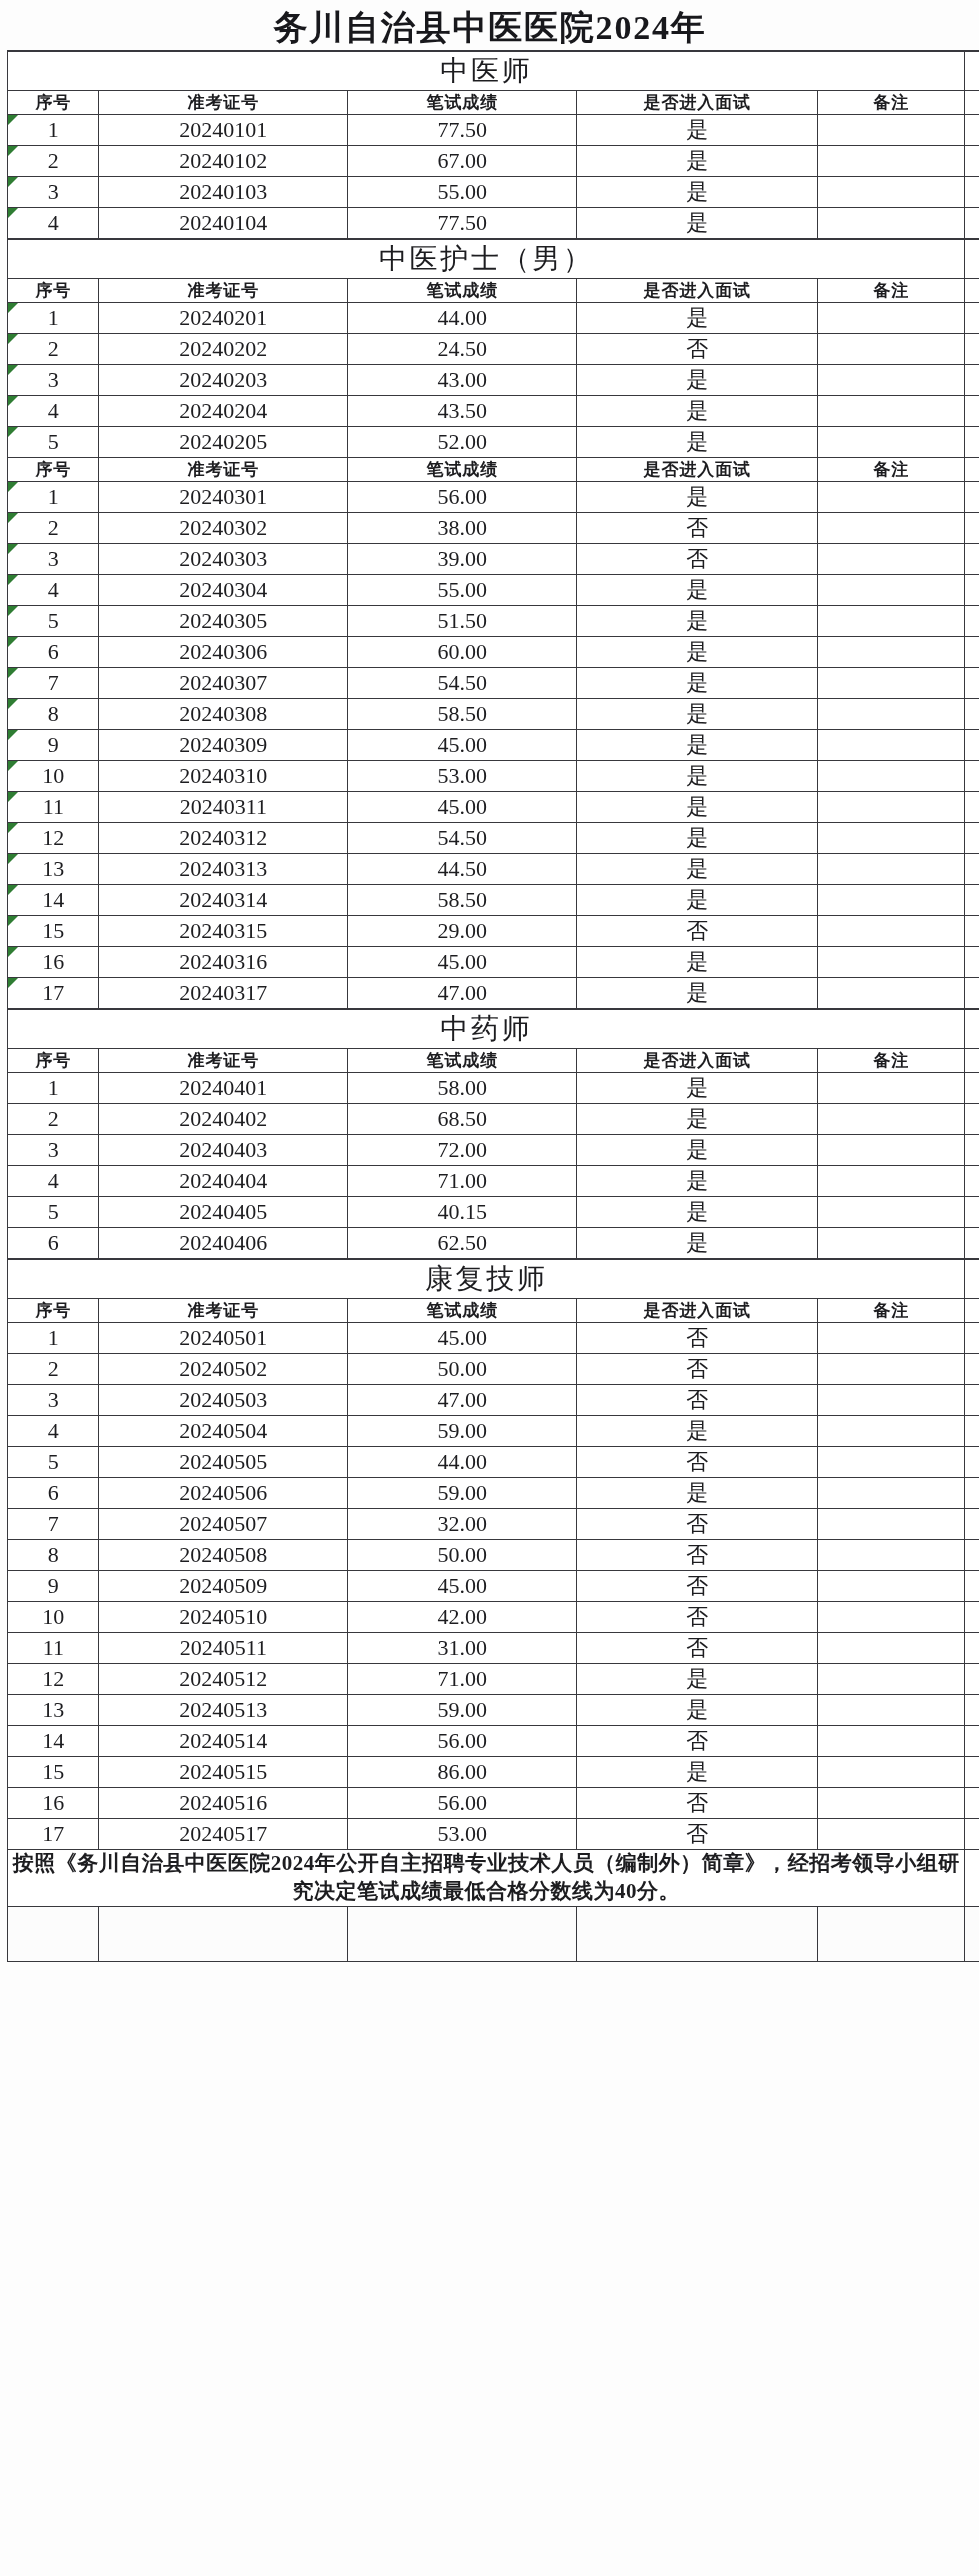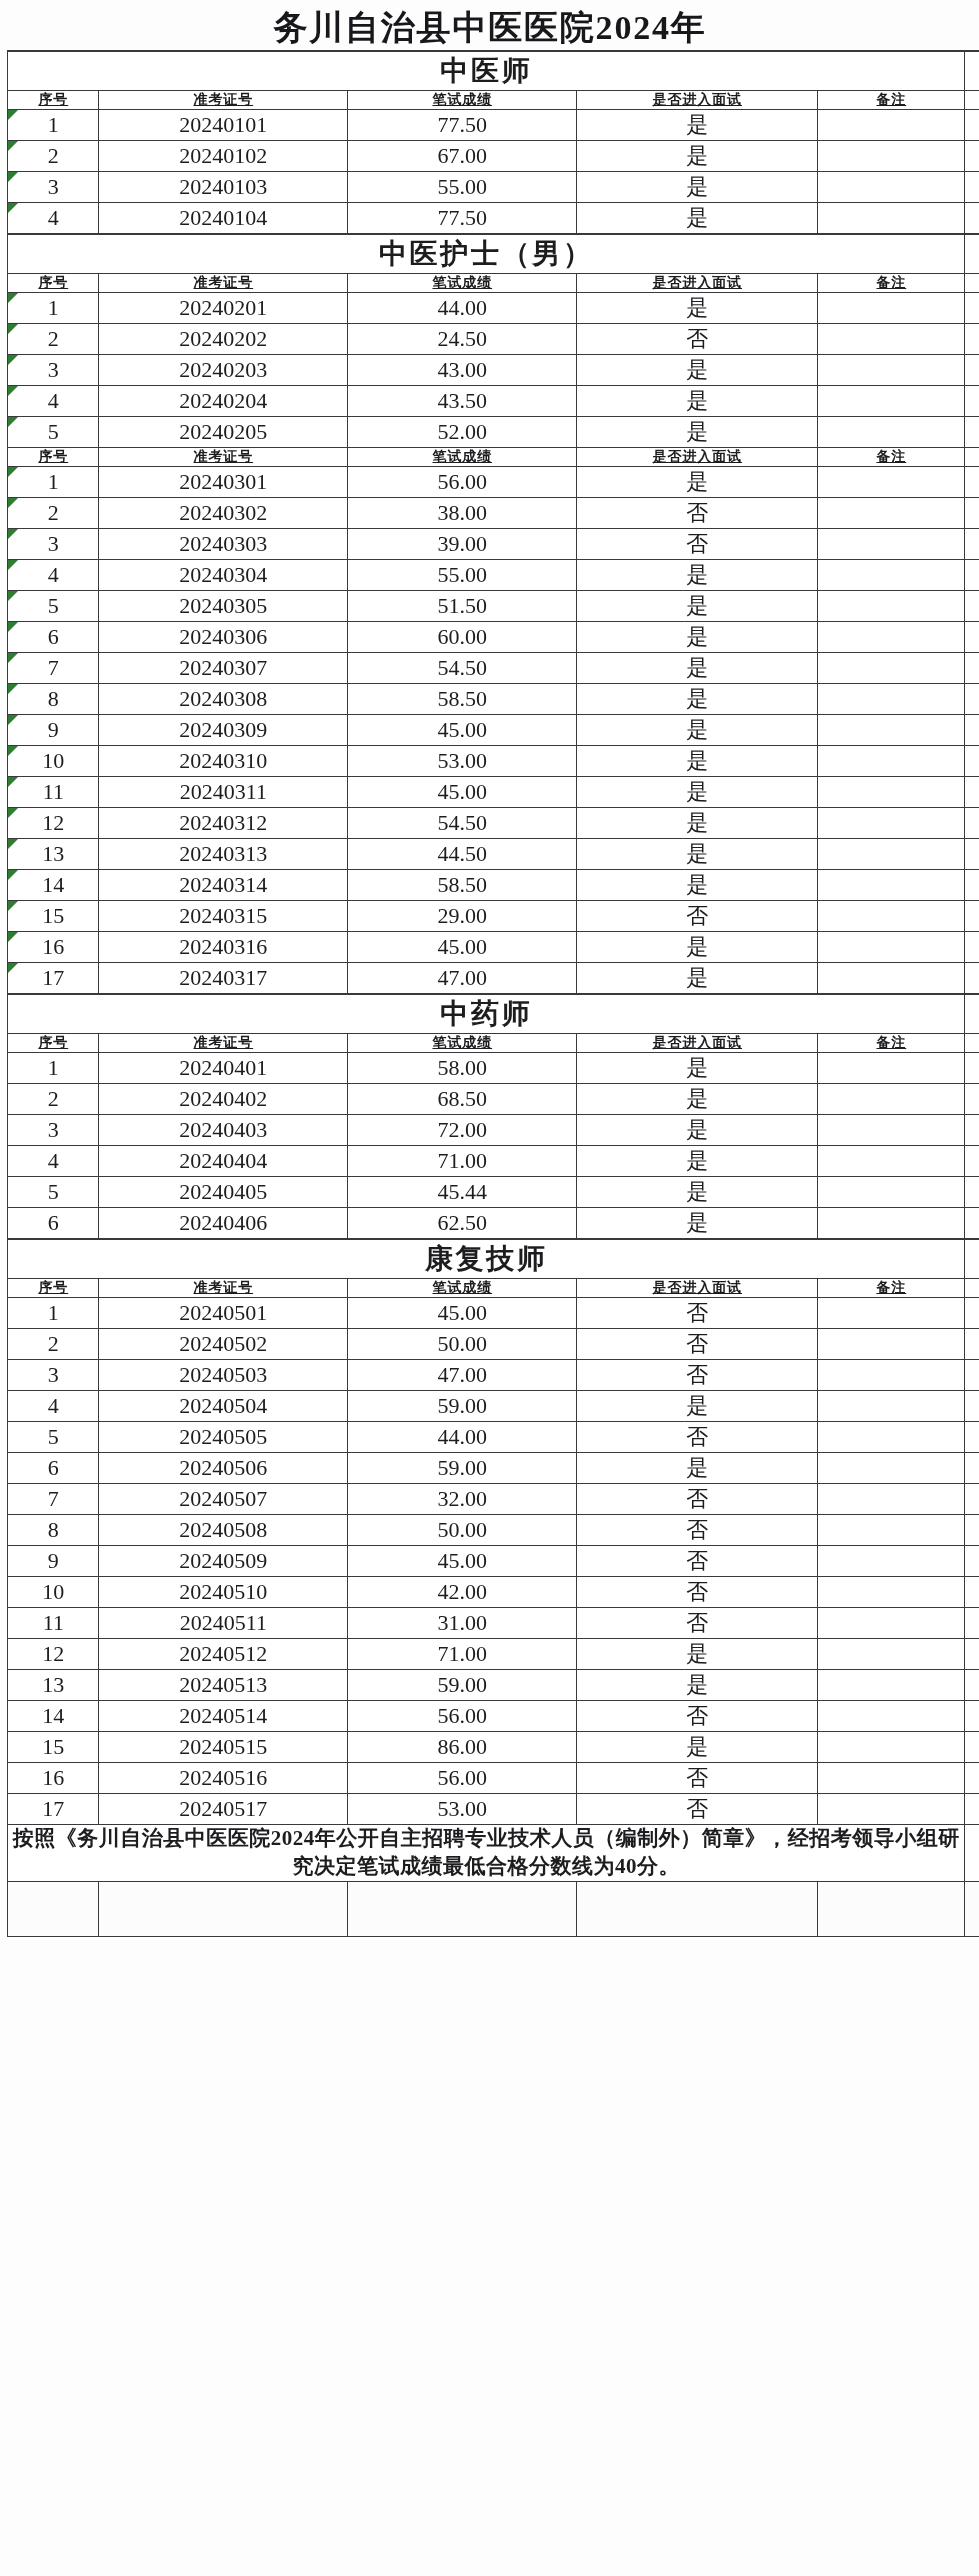--- a/index.html
+++ b/index.html
@@ -21,25 +21,25 @@
   }
   table.score-table td,table.score-table th{
     border:1.8px solid #38383d;
     text-align:center;vertical-align:middle;
     overflow:hidden;position:relative;
     padding:0;
     background:#ffffff;
   }
   
   tr.banner-row td{
-    font-size:28px;font-weight:bold;letter-spacing:2.7px;
+    font-size:28px;font-weight:normal;letter-spacing:2.7px;
     border-top-width:2.7px;border-bottom-width:1.8px;
   }
   
-  tr.header-row th{font-size:14px;font-weight:bold;letter-spacing:0.9px;text-decoration:underline;}
+  tr.header-row th{font-size:17px;font-weight:bold;letter-spacing:0.9px;}
   
   tr.data-row td{font-size:22px;}
   
   td.has-indicator::before{
     content:"";position:absolute;top:0;left:0;width:0;height:0;
     border-top:10px solid #2f7d33;border-right:10px solid transparent;
   }
   
   td.ghost-cell{
     border-top:1.8px solid #c9c9c9;border-bottom:1.8px solid #c9c9c9;
@@ -354,21 +354,21 @@
           <td>4</td>
           <td>20240404</td>
           <td>71.00</td>
           <td>是</td>
           <td></td>
           <td class="ghost-cell"></td>
         </tr>
         <tr class="data-row sz-3">
           <td>5</td>
           <td>20240405</td>
-          <td>45.44</td>
+          <td>40.15</td>
           <td>是</td>
           <td></td>
           <td class="ghost-cell"></td>
         </tr>
         <tr class="data-row sz-3">
           <td>6</td>
           <td>20240406</td>
           <td>62.50</td>
           <td>是</td>
           <td></td>

